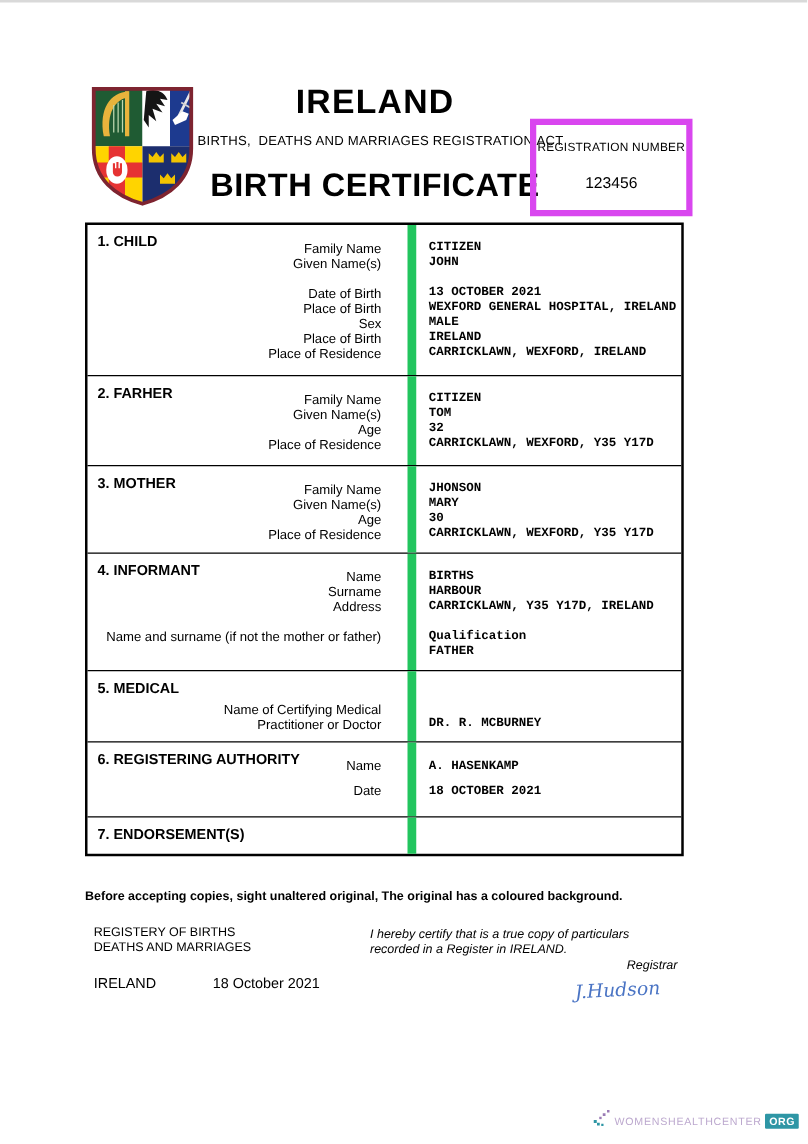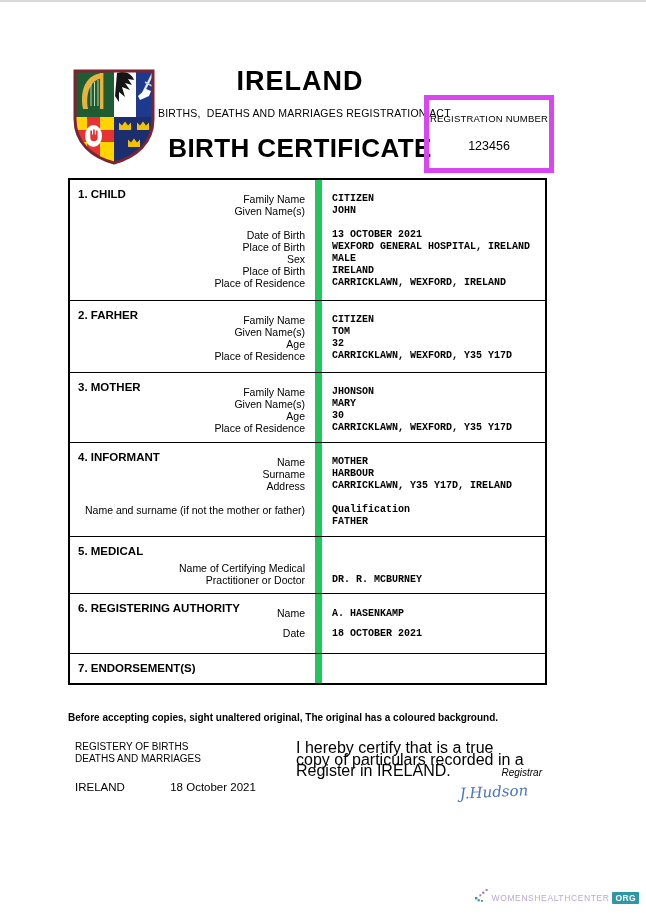--- a/index.html
+++ b/index.html
@@ -12,38 +12,38 @@
   .titles{position:absolute;left:158px;top:66px;width:284px;text-align:center;}
   .country{font-size:27px;font-weight:bold;letter-spacing:1px;}
   .act{font-size:10.5px;margin-top:10px;letter-spacing:.2px;white-space:pre;}
   .doc-title{font-size:26px;font-weight:bold;margin-top:14px;letter-spacing:.4px;}
   .reg-box{position:absolute;left:424px;top:95px;width:120px;height:68px;border:5px solid #d946ef;text-align:center;}
   .reg-label{font-size:9.5px;margin-top:13px;letter-spacing:.2px;}
   .reg-number{font-size:12.5px;margin-top:15px;}
 
   
   .cert-table{position:absolute;left:68px;top:178px;width:479px;border:2px solid #000;box-sizing:border-box;}
-  .section{display:flex;box-sizing:border-box;}
+  .section{display:flex;box-sizing:border-box;gap:11px;}
   .section + .section{border-top:1px solid #000;}
   .sec-left{width:245px;box-sizing:border-box;position:relative;padding:13px 10px 0 0;}
   .sec-title{position:absolute;left:8px;top:8px;font-size:11.5px;font-weight:bold;white-space:nowrap;}
   .labels{text-align:right;font-size:10.5px;}
   .sec-right{flex:1;border-left:7px solid #22c55e;box-sizing:border-box;padding:13px 0 0 10px;
              font-family:"Liberation Mono", monospace;font-weight:bold;font-size:10px;}
   .line{height:12px;line-height:12px;white-space:nowrap;}
   .sec-1{min-height:120px;} .sec-2{min-height:72px;} .sec-3{min-height:70px;}
   .sec-4{min-height:94px;justify-content:space-between;} .sec-5{min-height:57px;} .sec-6{min-height:60px;} .sec-7{min-height:30px;}
   .sec-6 .line{height:20px;line-height:13px;}
 
   
   .notice{position:absolute;left:68px;top:712px;width:479px;text-align:left;font-size:10px;font-weight:bold;}
   .registry{position:absolute;left:75px;top:741px;font-size:10px;line-height:11.5px;}
   .issue-line{position:absolute;left:75px;top:781px;font-size:11.5px;}
   .issue-country{display:inline-block;min-width:92px;}
-  .certify{position:absolute;left:296px;top:742px;width:234px;font-size:16px;line-height:11.5px;}
+  .certify{position:absolute;left:296px;top:742px;width:234px;font-size:10px;line-height:11.5px;font-style:italic;}
   .registrar{position:absolute;left:296px;top:767px;width:246px;text-align:right;font-size:10px;font-style:italic;}
   .signature{position:absolute;left:438px;top:783px;width:112px;text-align:center;
              font-family:"DejaVu Serif", serif;font-style:italic;font-size:15px;
              transform:rotate(-3deg);}
 
   
   .watermark{position:absolute;right:7px;bottom:8px;display:flex;align-items:center;gap:3px;}
   .wm-name{font-size:8.5px;letter-spacing:.6px;}
   .wm-org{font-size:8.5px;font-weight:bold;color:#fff;padding:1px 3px;border-radius:1px;letter-spacing:.4px;}
 </style>
@@ -173,21 +173,21 @@
         <div class="labels">
           <div class="line">Name</div>
           <div class="line">Surname</div>
           <div class="line">Address</div>
           <div class="line"></div>
           <div class="line">Name and surname (if not the mother or father)</div>
           <div class="line"></div>
         </div>
       </div>
       <div class="sec-right">
-        <div class="line">MOTHER</div>
+        <div class="line">BIRTHS</div>
         <div class="line">HARBOUR</div>
         <div class="line">CARRICKLAWN, Y35 Y17D, IRELAND</div>
         <div class="line"></div>
         <div class="line">Qualification</div>
         <div class="line">FATHER</div>
       </div>
     </div>
 
     <div class="section sec-5">
       <div class="sec-left">

